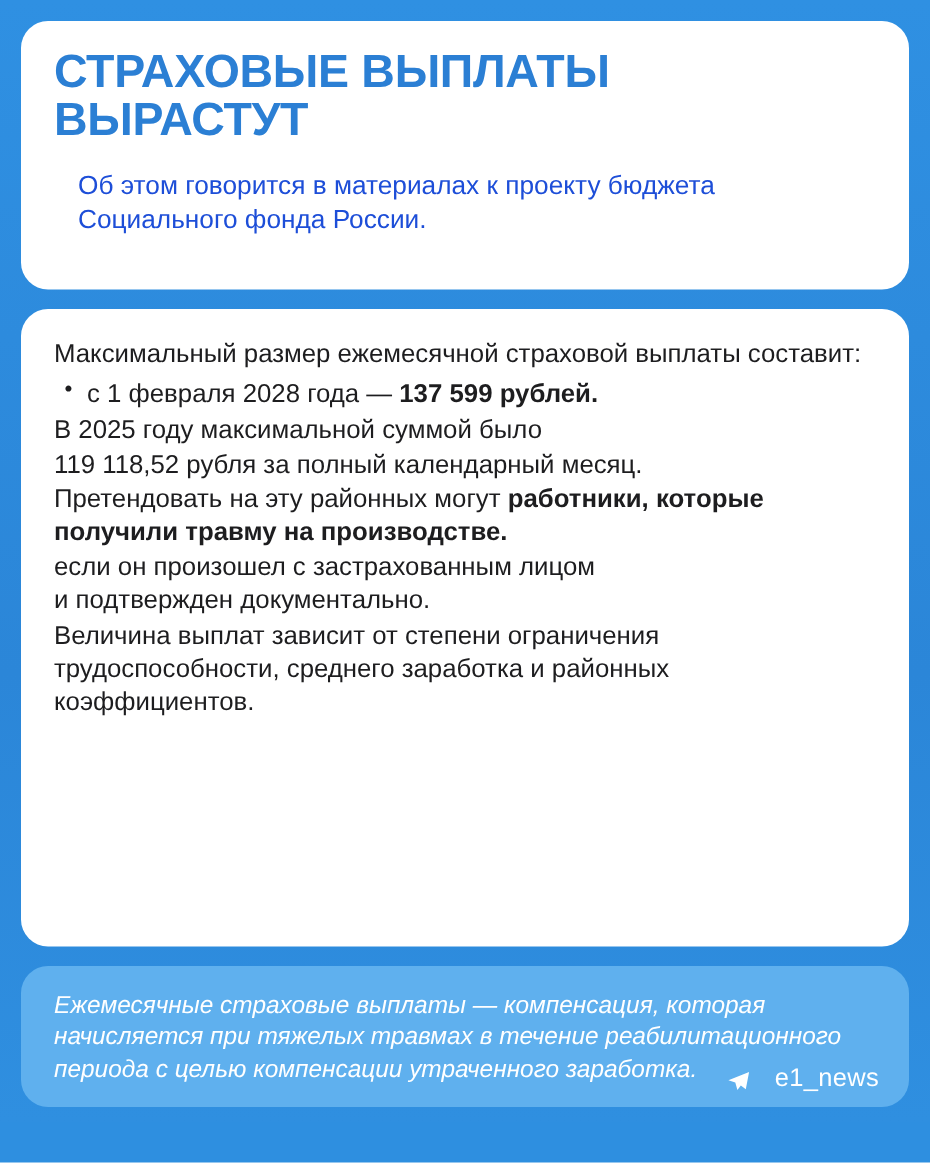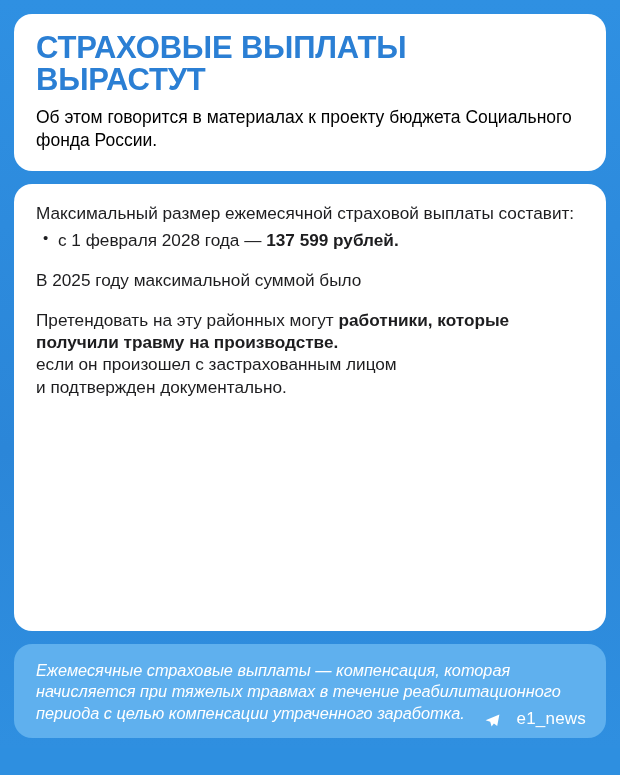--- a/index.html
+++ b/index.html
@@ -39,33 +39,33 @@
   .headline {
     color: #2b7fd4;
     font-size: 31px;
     line-height: 1.04;
     font-weight: bold;
     letter-spacing: -0.2px;
     margin: 0 0 10px 0;
     text-transform: uppercase;
   }
   .subhead {
-    color: #000000;
+    color: #1d4ed8;
     font-size: 17.5px;
     line-height: 1.28;
-    margin: 0;
+    margin: 16px;
   }
 
   
   .card-body {
     flex: 1 1 auto;
     padding: 18px 22px 16px 22px;
     display: flex;
     flex-direction: column;
-    gap: 17px;
+    gap: 1px;
   }
   .para {
     color: #1d1d1f;
     font-size: 17.2px;
     line-height: 1.3;
     margin: 0;
   }
   .para .b {
     font-weight: bold;
   }
@@ -152,28 +152,30 @@
       <ul class="bullets">
         <li>
           <span>с 1 февраля 2028 года —</span>
           <span class="b">137 599 рублей.</span>
         </li>
       </ul>
     </div>
 
     <p class="para">
       <span class="block">В 2025 году максимальной суммой было</span>
+      <span class="block">119 118,52 рубля за полный календарный месяц.</span>
     </p>
 
     <p class="para">
       <span>Претендовать на эту районных могут </span><span class="b">работники, которые получили травму на производстве.</span>
       <span class="block">если он произошел с застрахованным лицом</span>
       <span class="block">и подтвержден документально.</span>
     </p>
 
+    <p class="para">Величина выплат зависит от степени ограничения трудоспособности, среднего заработка и районных коэффициентов.</p>
 
   </div>
 
   <div class="card-footer">
     <p class="footnote">Ежемесячные страховые выплаты — компенсация, которая начисляется при тяжелых травмах в течение реабилитационного периода с целью компенсации утраченного заработка.</p>
     <div class="channel">
       <span class="tg-icon">
         <svg width="15" height="14" viewBox="0 0 15 14" xmlns="http://www.w3.org/2000/svg">
           <path d="M14.4 0.6 L0.6 6.2 L5.2 7.7 L6.6 12.6 L8.9 9.6 L12.2 12.1 Z" fill="#ffffff"></path>
         </svg>

